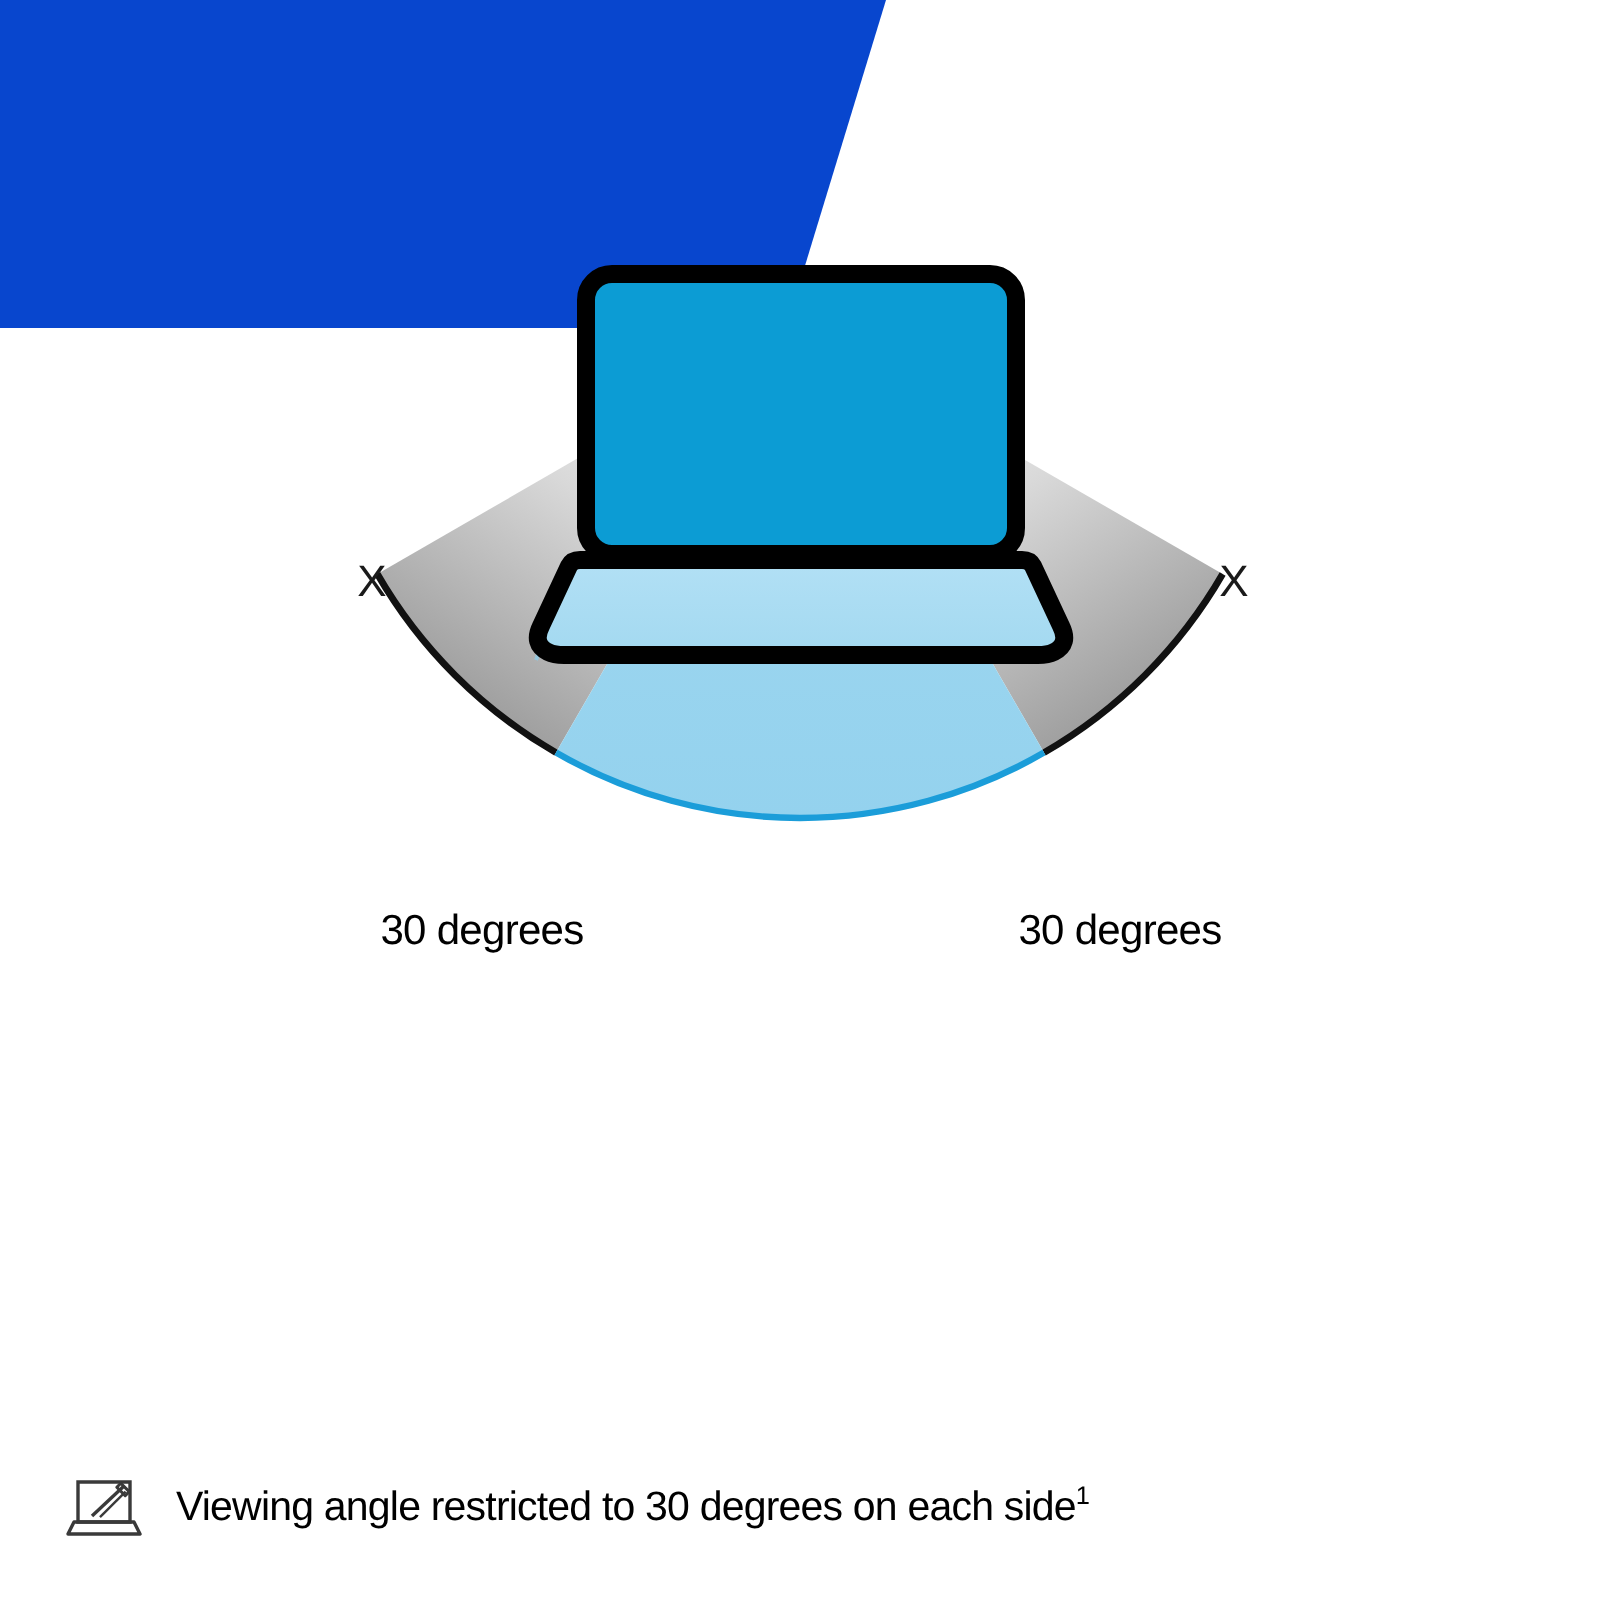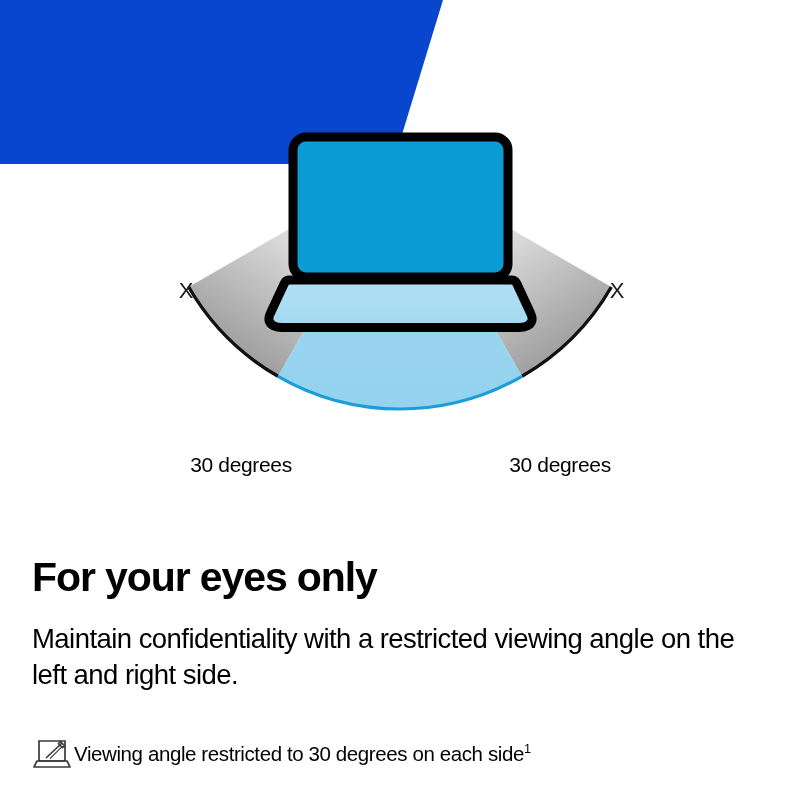--- a/index.html
+++ b/index.html
@@ -58,21 +58,21 @@
     max-width: 712px;
   }
 
   
   #footnote-row {
     position: absolute;
     left: 32px;
     top: 736px;
     display: flex;
     align-items: center;
-    gap: 2px;
+    gap: 16px;
   }
   #footnote-icon {
     width: 40px;
     height: 36px;
     flex: 0 0 auto;
     display: block;
   }
   #footnote-text {
     font-size: 20.5px;
     letter-spacing: -0.4px;
@@ -167,24 +167,20 @@
       <rect x="293" y="137" width="215" height="140" rx="13" ry="13" fill="#0C9CD4" stroke="#000000" stroke-width="9"></rect>
 
       <text class="x-mark" x="186" y="298" text-anchor="middle">X</text>
       <text class="x-mark" x="617" y="298" text-anchor="middle">X</text>
 
       <text class="angle-label" x="241" y="472" text-anchor="middle">30 degrees</text>
       <text class="angle-label" x="560" y="472" text-anchor="middle">30 degrees</text>
     </svg>
   </div>
 
-  <div id="textblock">
-    <h1 id="headline">For your eyes only</h1>
-    <p id="subcopy">Maintain confidentiality with a restricted viewing angle on the left and right side.</p>
-  </div>
 
   <div id="footnote-row">
     <span>
       <svg id="footnote-icon" viewBox="0 0 40 36" xmlns="http://www.w3.org/2000/svg">
 
         <path d="M7 5 L33 5 L33 25 L7 25 Z" fill="none" stroke="#3a3a3a" stroke-width="1.7"></path>
 
         <path d="M5 25 L35 25 L38 31 L2 31 Z" fill="none" stroke="#3a3a3a" stroke-width="1.7" stroke-linejoin="round"></path>
 
         <path d="M14 22 L30 7" stroke="#3a3a3a" stroke-width="1.7" fill="none"></path>

